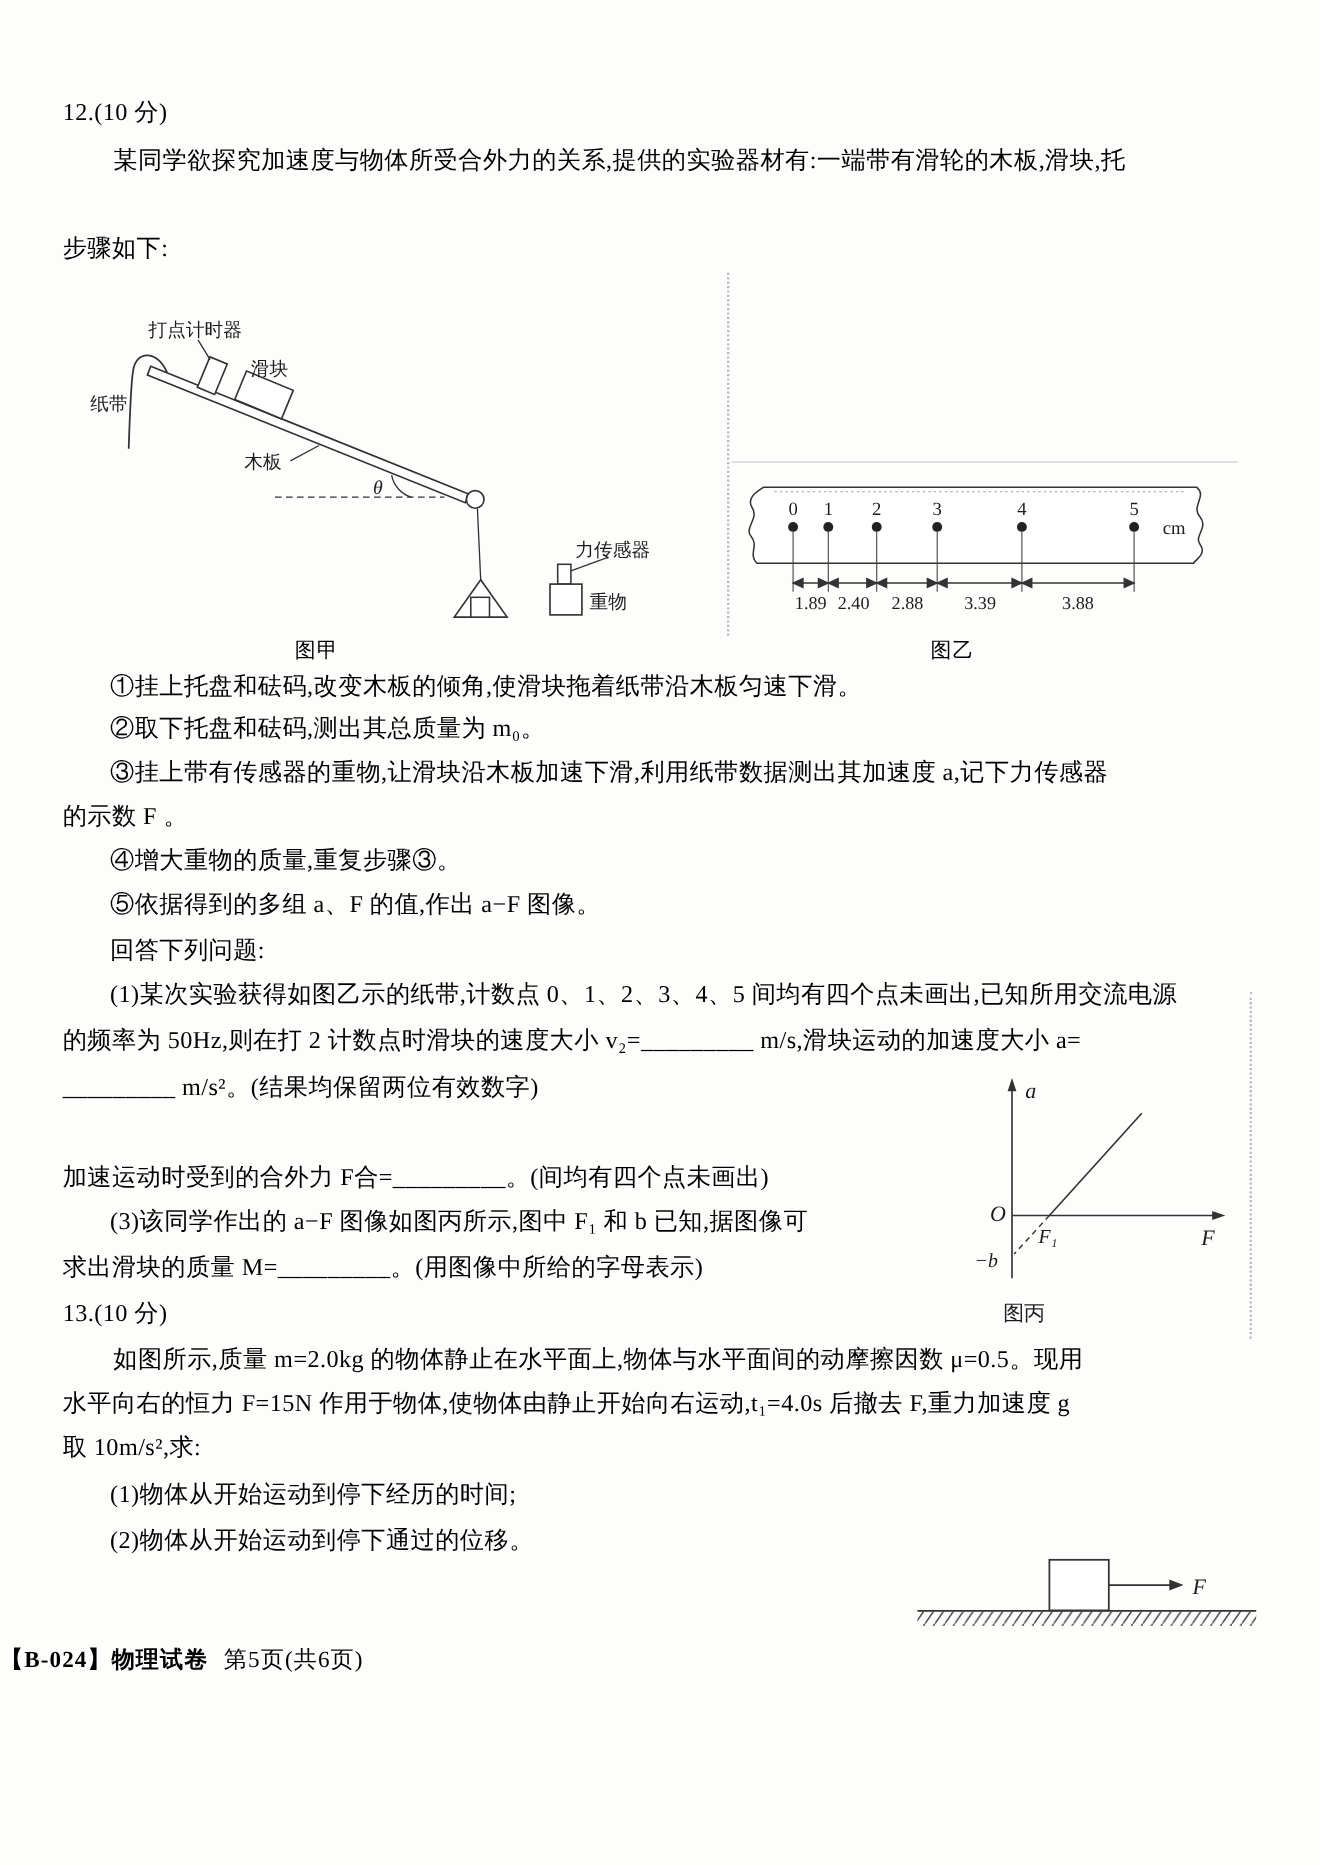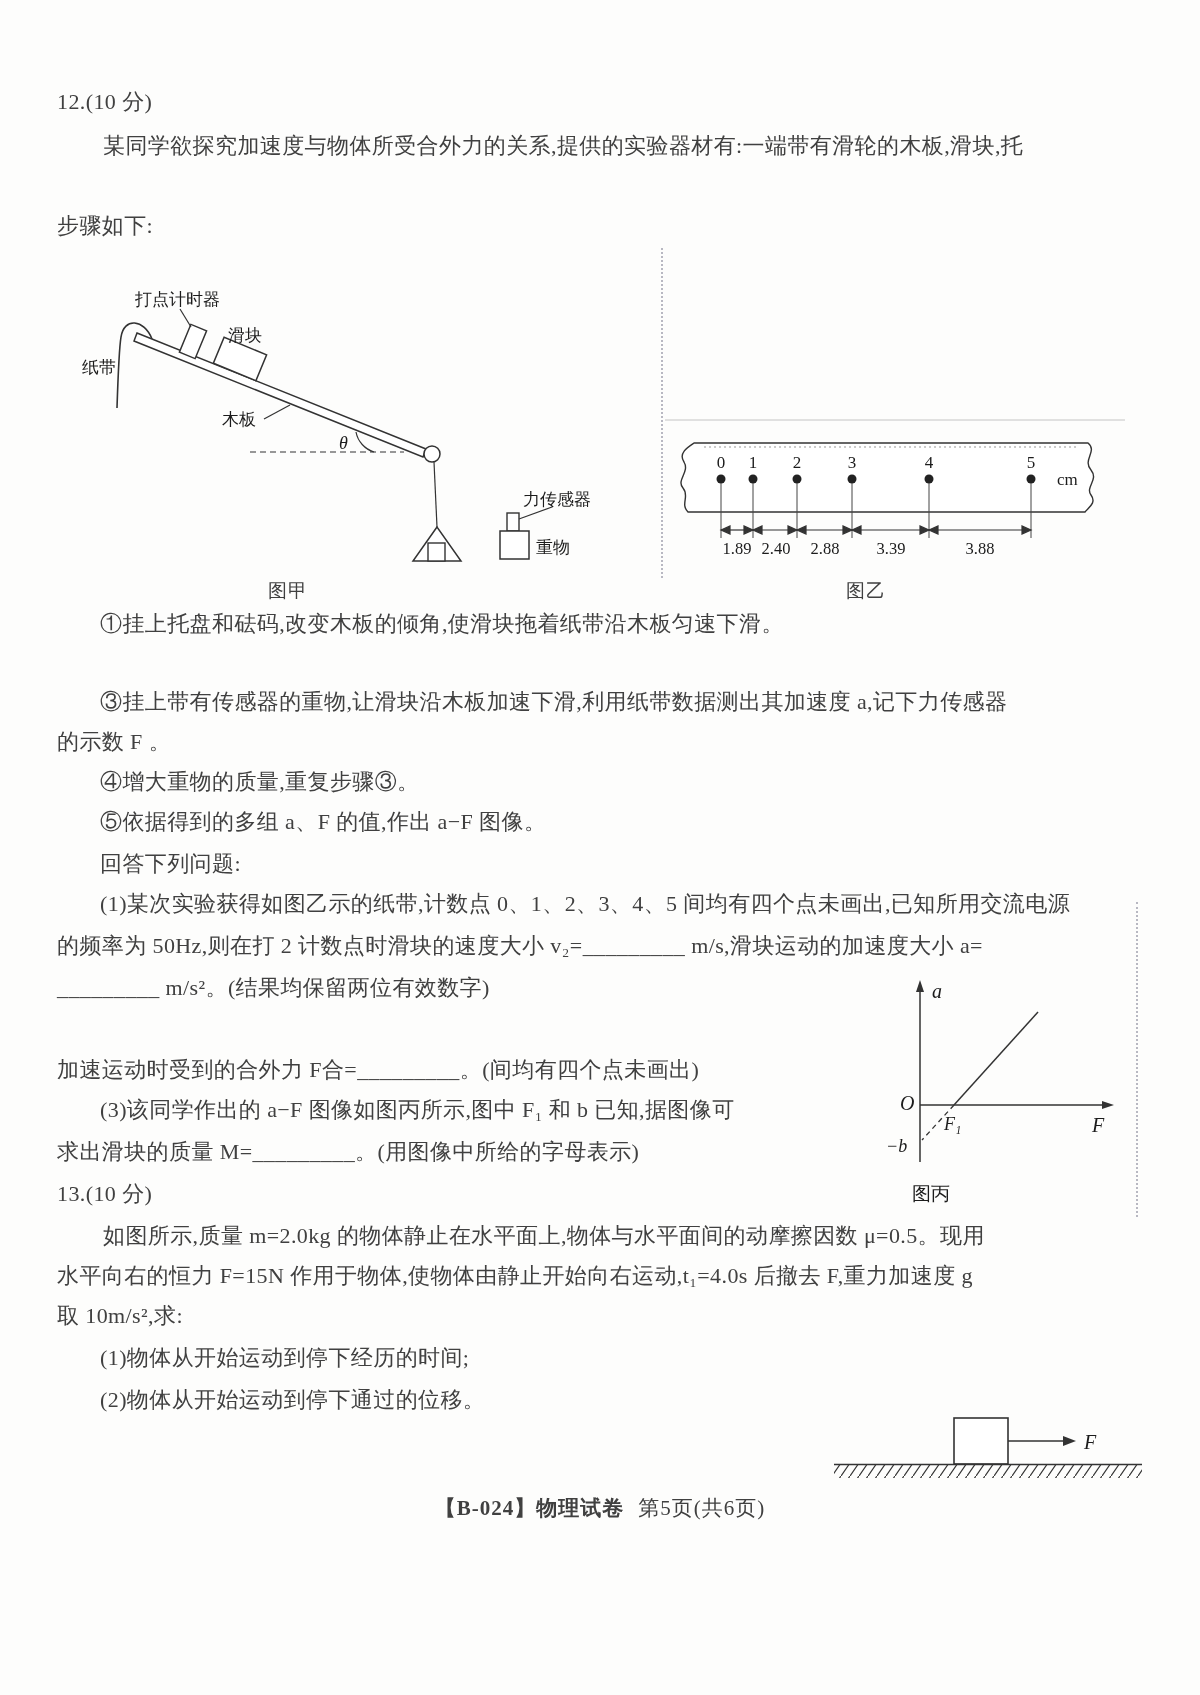--- a/index.html
+++ b/index.html
@@ -1,31 +1,31 @@
 <!DOCTYPE html>
 <html><head>
 <meta charset="utf-8">
 <style>
   html,body{margin:0;padding:0;background:#e8e8e8;}
   .page{
     position:relative;width:1200px;height:1695px;margin:0 auto;
     background:#fdfdfc;overflow:hidden;
-    font-family:"Liberation Serif","DejaVu Serif",serif;color:#404040;
+    font-family:"Liberation Serif","DejaVu Serif",serif;color:#000000;
   }
   .t{
     position:absolute;font-size:22px;line-height:1.25;white-space:nowrap;
     letter-spacing:0.4px;
   }
   .cap{position:absolute;font-size:19px;letter-spacing:1px;}
   .divider{position:absolute;border-left:2px dotted #b8b8c2;width:0;}
   svg{position:absolute;overflow:visible;}
   svg text{font-family:"Liberation Serif","DejaVu Serif",serif;fill:#1c1c1c;}
   .iv{font-style:italic;}
   .footer{
-    position:absolute;left:0;right:0;top:1494px;text-align:center;
+    position:absolute;left:0;right:0;top:1494px;text-align:left;
     font-size:21px;letter-spacing:1px;
   }
   .footer .fb{font-weight:bold;margin-right:14px;}
 </style>
 </head>
 <body>
 
 <div class="page">
 
   <div class="t" style="left:57px;top:88px">12.(10 分)</div>
@@ -124,20 +124,21 @@
       <text x="117" y="164">1.89</text>
       <text x="156" y="164">2.40</text>
       <text x="205" y="164">2.88</text>
       <text x="271" y="164">3.39</text>
       <text x="360" y="164">3.88</text>
     </g>
   </svg>
   <div class="cap" style="left:846px;top:578px">图乙</div>
 
   <div class="t" style="left:100px;top:610px">①挂上托盘和砝码,改变木板的倾角,使滑块拖着纸带沿木板匀速下滑。</div>
+  <div class="t" style="left:100px;top:648px">②取下托盘和砝码,测出其总质量为 m₀。</div>
   <div class="t" style="left:100px;top:688px">③挂上带有传感器的重物,让滑块沿木板加速下滑,利用纸带数据测出其加速度 a,记下力传感器</div>
   <div class="t" style="left:57px;top:728px">的示数 F 。</div>
   <div class="t" style="left:100px;top:768px">④增大重物的质量,重复步骤③。</div>
   <div class="t" style="left:100px;top:808px">⑤依据得到的多组 a、F 的值,作出 a−F 图像。</div>
   <div class="t" style="left:100px;top:850px">回答下列问题:</div>
 
   <div class="t" style="left:100px;top:890px">(1)某次实验获得如图乙示的纸带,计数点 0、1、2、3、4、5 间均有四个点未画出,已知所用交流电源</div>
   <div class="t" style="left:57px;top:932px">的频率为 50Hz,则在打 2 计数点时滑块的速度大小 v₂=_________ m/s,滑块运动的加速度大小 a=</div>
   <div class="t" style="left:57px;top:974px">_________ m/s²。(结果均保留两位有效数字)</div>
 

